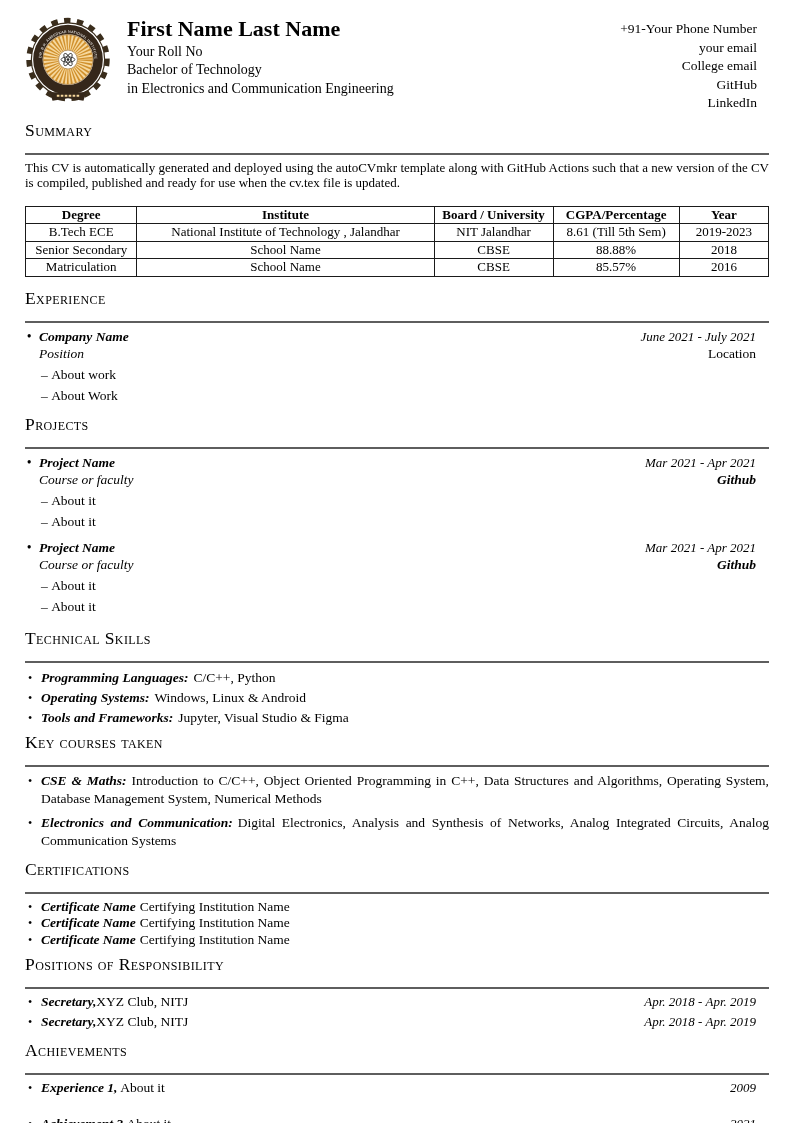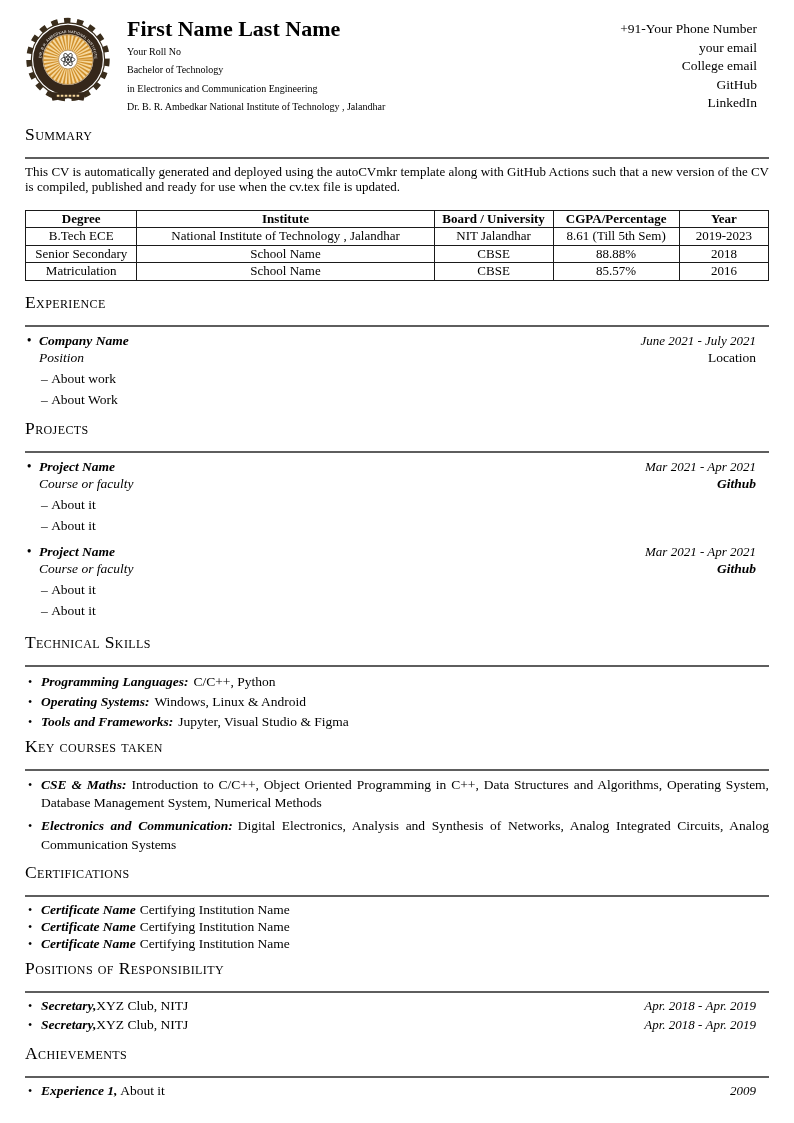--- a/index.html
+++ b/index.html
@@ -7,21 +7,21 @@
     width:794px;height:1123px;margin:0 auto;background:#fff;
     font-family:"Liberation Serif","DejaVu Serif",serif;color:#000;
     box-sizing:border-box;padding:16px 25px 24px 25px;
     display:flex;flex-direction:column;position:relative;overflow:hidden;
   }
   
   .header{display:flex;align-items:flex-start;}
   .logo-wrap{width:86px;height:94px;flex:0 0 auto;margin-right:16px;}
   .id-block{flex:1 1 auto;}
   .name{font-size:22px;font-weight:bold;line-height:24px;margin:1px 0 2px 0;}
-  .id-line{font-size:10px;line-height:18.4px;}
+  .id-line{font-size:14px;line-height:18.4px;}
   .contact{flex:0 0 auto;text-align:right;font-size:13.5px;line-height:18.6px;padding:4px 12px 0 0;}
   .contact div{white-space:nowrap;}
   
   .section{margin-top:12px;}
   .sec-title{
     font-variant:small-caps;font-size:17.5px;line-height:19px;letter-spacing:.4px;
     padding-bottom:13px;border-bottom:2px solid #5e5e5e;margin-bottom:5px;
   }
   .body-text{font-size:13px;line-height:15px;text-align:justify;}
   
@@ -90,21 +90,20 @@
 
         <path d="M 29,88 L 71,88 L 68,98 L 50,95 L 32,98 Z" fill="#35271a"></path>
         <line x1="37" y1="92" x2="63" y2="92" stroke="#f6d79c" stroke-width="2.2" stroke-dasharray="3 1.6"></line>
       </svg>
     </div>
     <div class="id-block">
       <div class="name">First Name Last Name</div>
       <div class="id-line">Your Roll No</div>
       <div class="id-line">Bachelor of Technology</div>
       <div class="id-line">in Electronics and Communication Engineering</div>
-      <div class="id-line">Dr. B. R. Ambedkar National Institute of Technology , Jalandhar</div>
     </div>
     <div class="contact">
       <div>+91-Your Phone Number</div>
       <div>your email</div>
       <div>College email</div>
       <div>GitHub</div>
       <div>LinkedIn</div>
     </div>
   </div>
 

